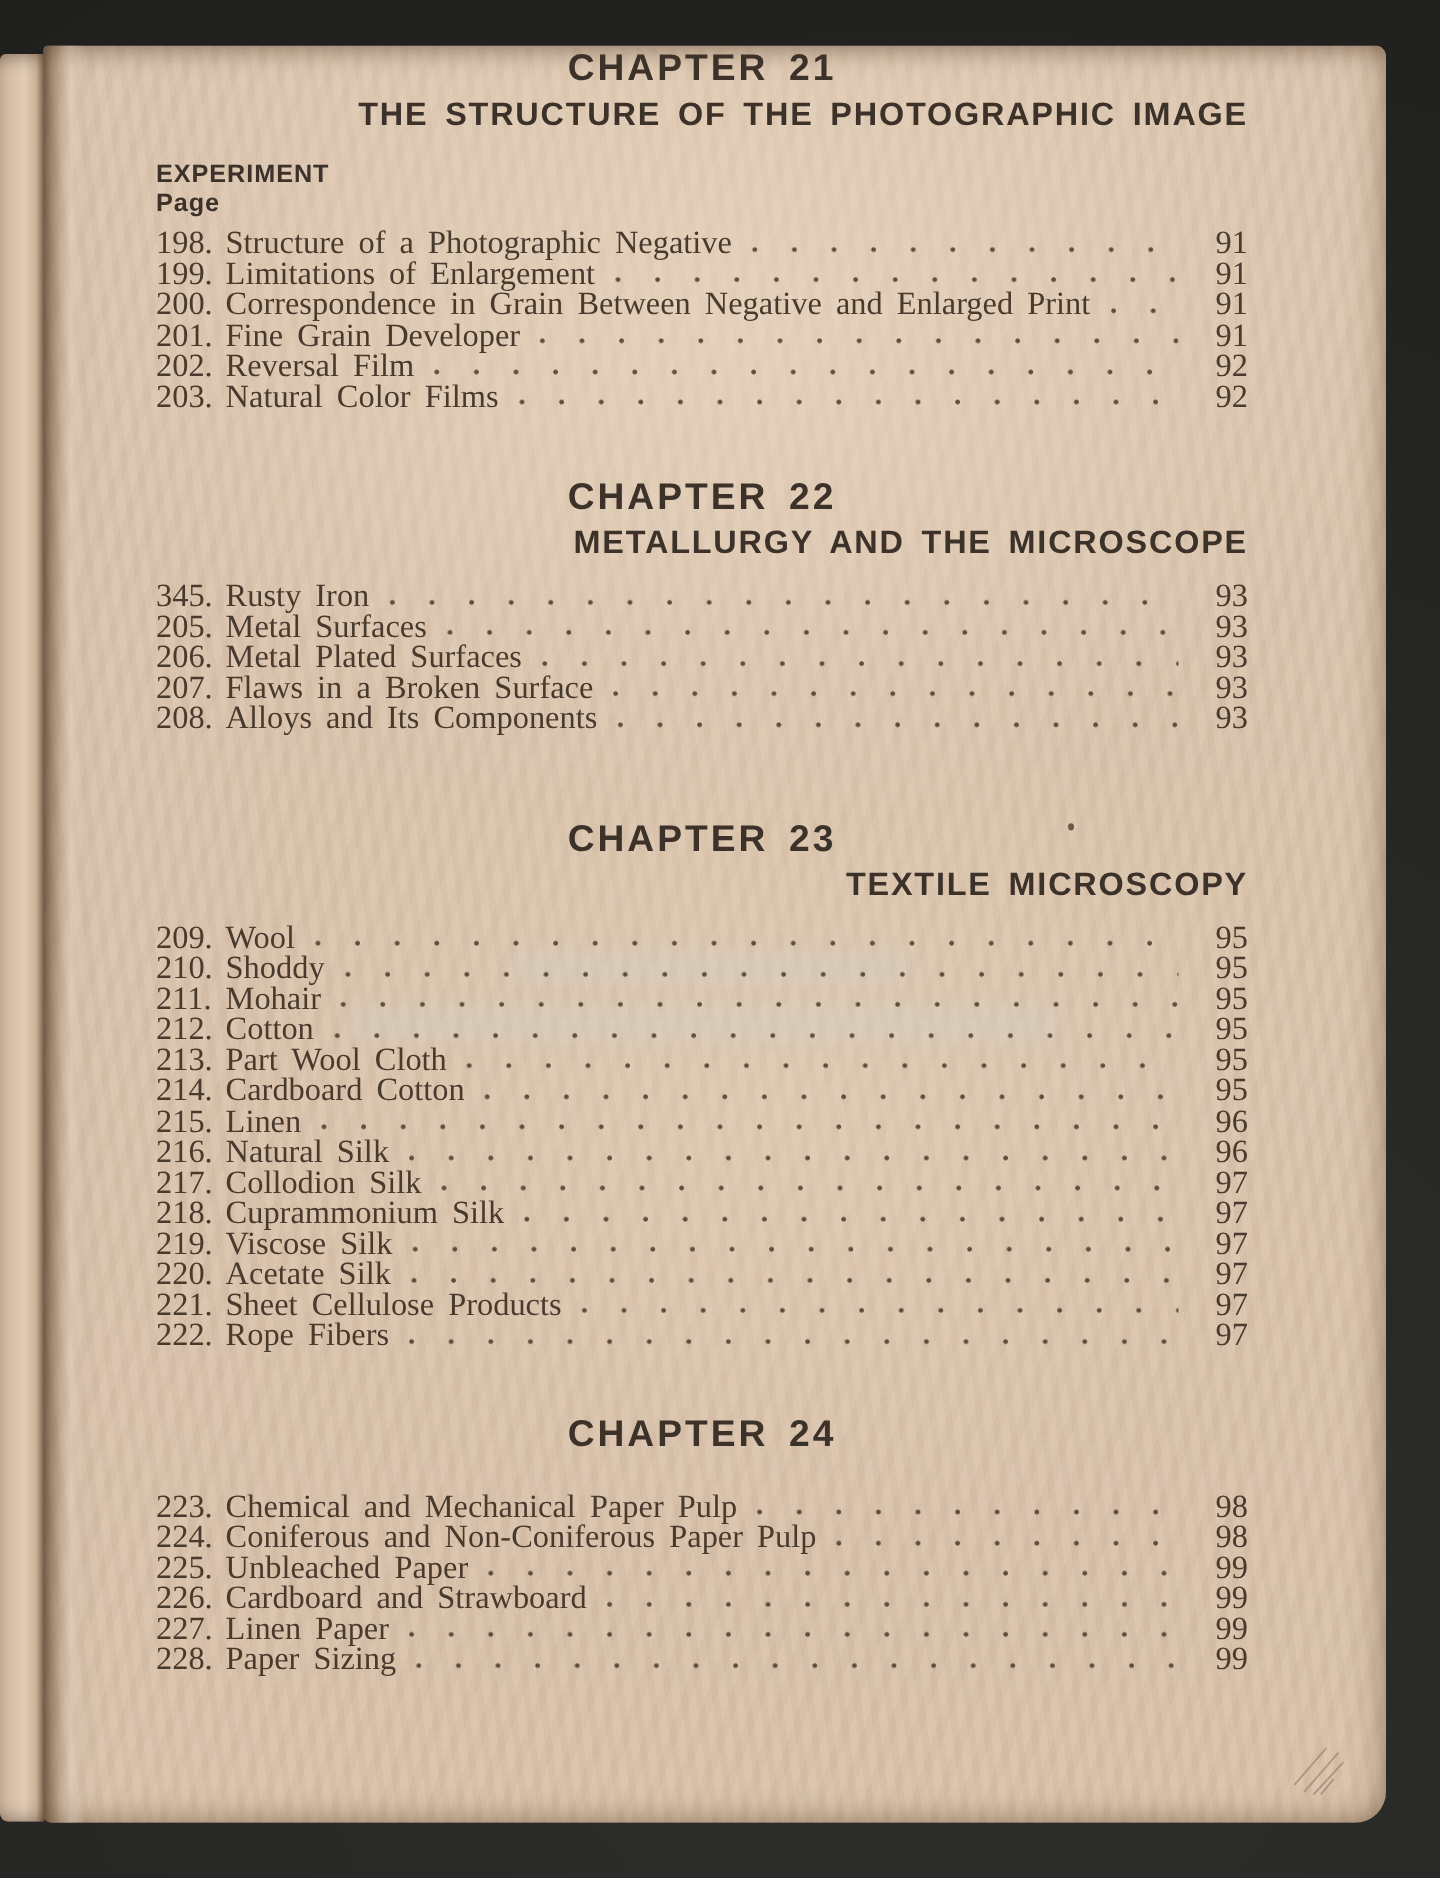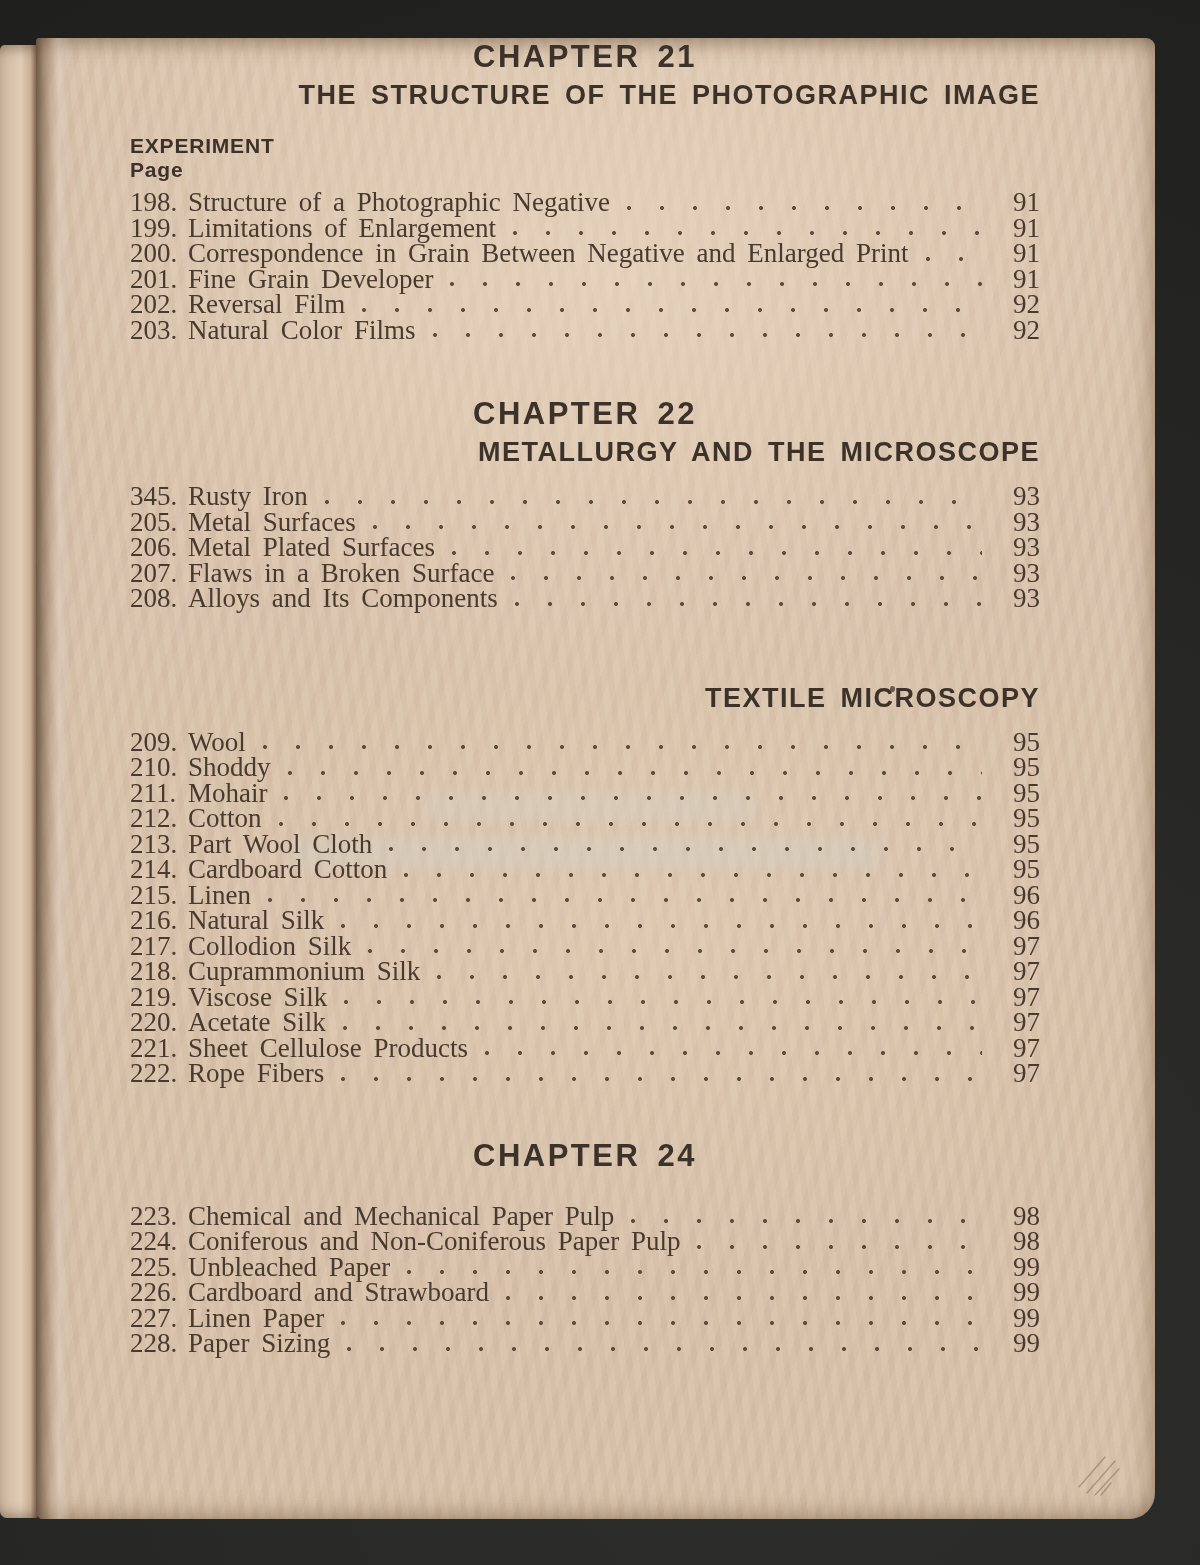--- a/index.html
+++ b/index.html
@@ -193,20 +193,21 @@
             </div>
             <div class="entry-row">
               <span class="entry-num">208.</span>
               <span class="entry-title">Alloys and Its Components</span>
               <span class="leader"></span>
               <span class="entry-page">93</span>
             </div>
           </div>
         </section>
         <section class="chapter-section sec-2">
+          <div class="chapter-title">CHAPTER 23</div>
           <div class="chapter-subtitle">TEXTILE MICROSCOPY</div>
           <div class="entries">
             <div class="entry-row">
               <span class="entry-num">209.</span>
               <span class="entry-title">Wool</span>
               <span class="leader"></span>
               <span class="entry-page">95</span>
             </div>
             <div class="entry-row">
               <span class="entry-num">210.</span>

